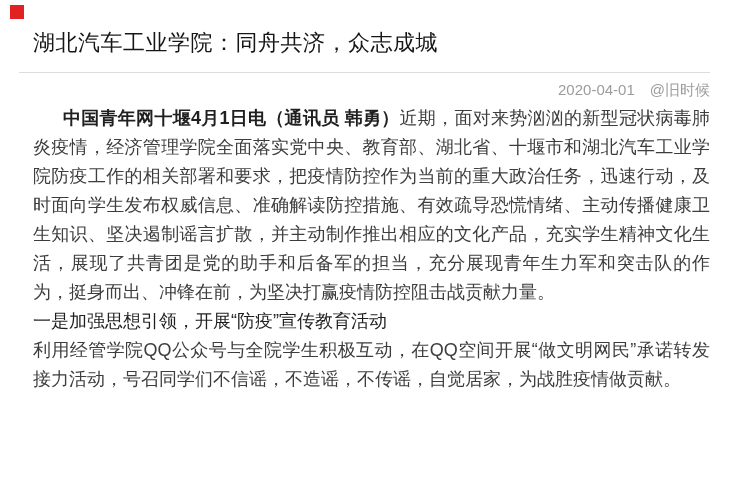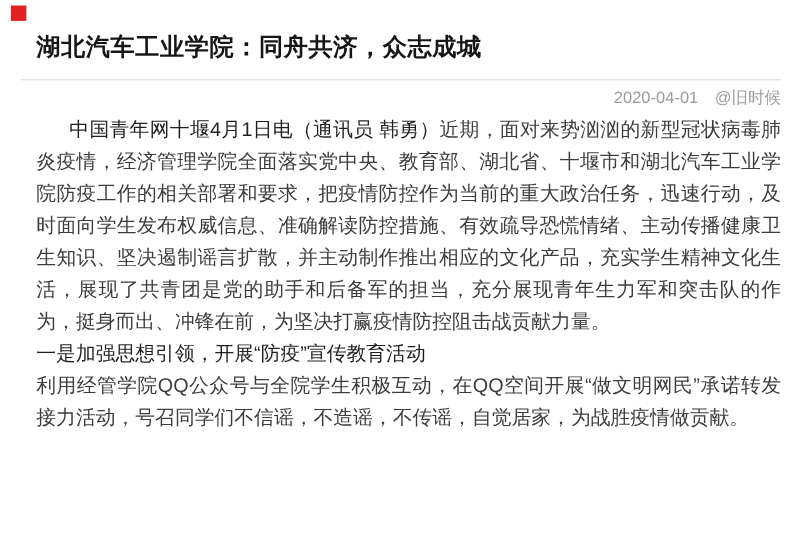--- a/index.html
+++ b/index.html
@@ -17,21 +17,21 @@
     background: #e22222;
   }
   .article {
     position: absolute;
     left: 33px; right: 28px; top: 0;
   }
   .page-title {
     margin: 29px 0 16px 0;
     font-size: 22px;
     line-height: 27px;
-    font-weight: bold;
+    font-weight: normal;
     color: #161616;
     letter-spacing: 0.5px;
     white-space: nowrap;
   }
   .divider {
     margin: 11px 0 0 -14px;
     height: 0;
     border-bottom: 1px solid #dcdcdc;
   }
   .meta {
@@ -48,21 +48,21 @@
   }
   .body-text {
     margin-top: 4px;
     font-size: 18px;
     line-height: 29px;
     color: #3d3d3d;
     text-align: justify;
   }
   .body-text p { margin: 0; }
   .lead-bold {
-    font-weight: normal;
+    font-weight: bold;
     color: #1f1f1f;
     padding-left: 30px;
   }
   .section-heading {
     margin: 0;
     font-size: 18px;
     line-height: 29px;
     font-weight: normal;
     color: #1f1f1f;
   }

